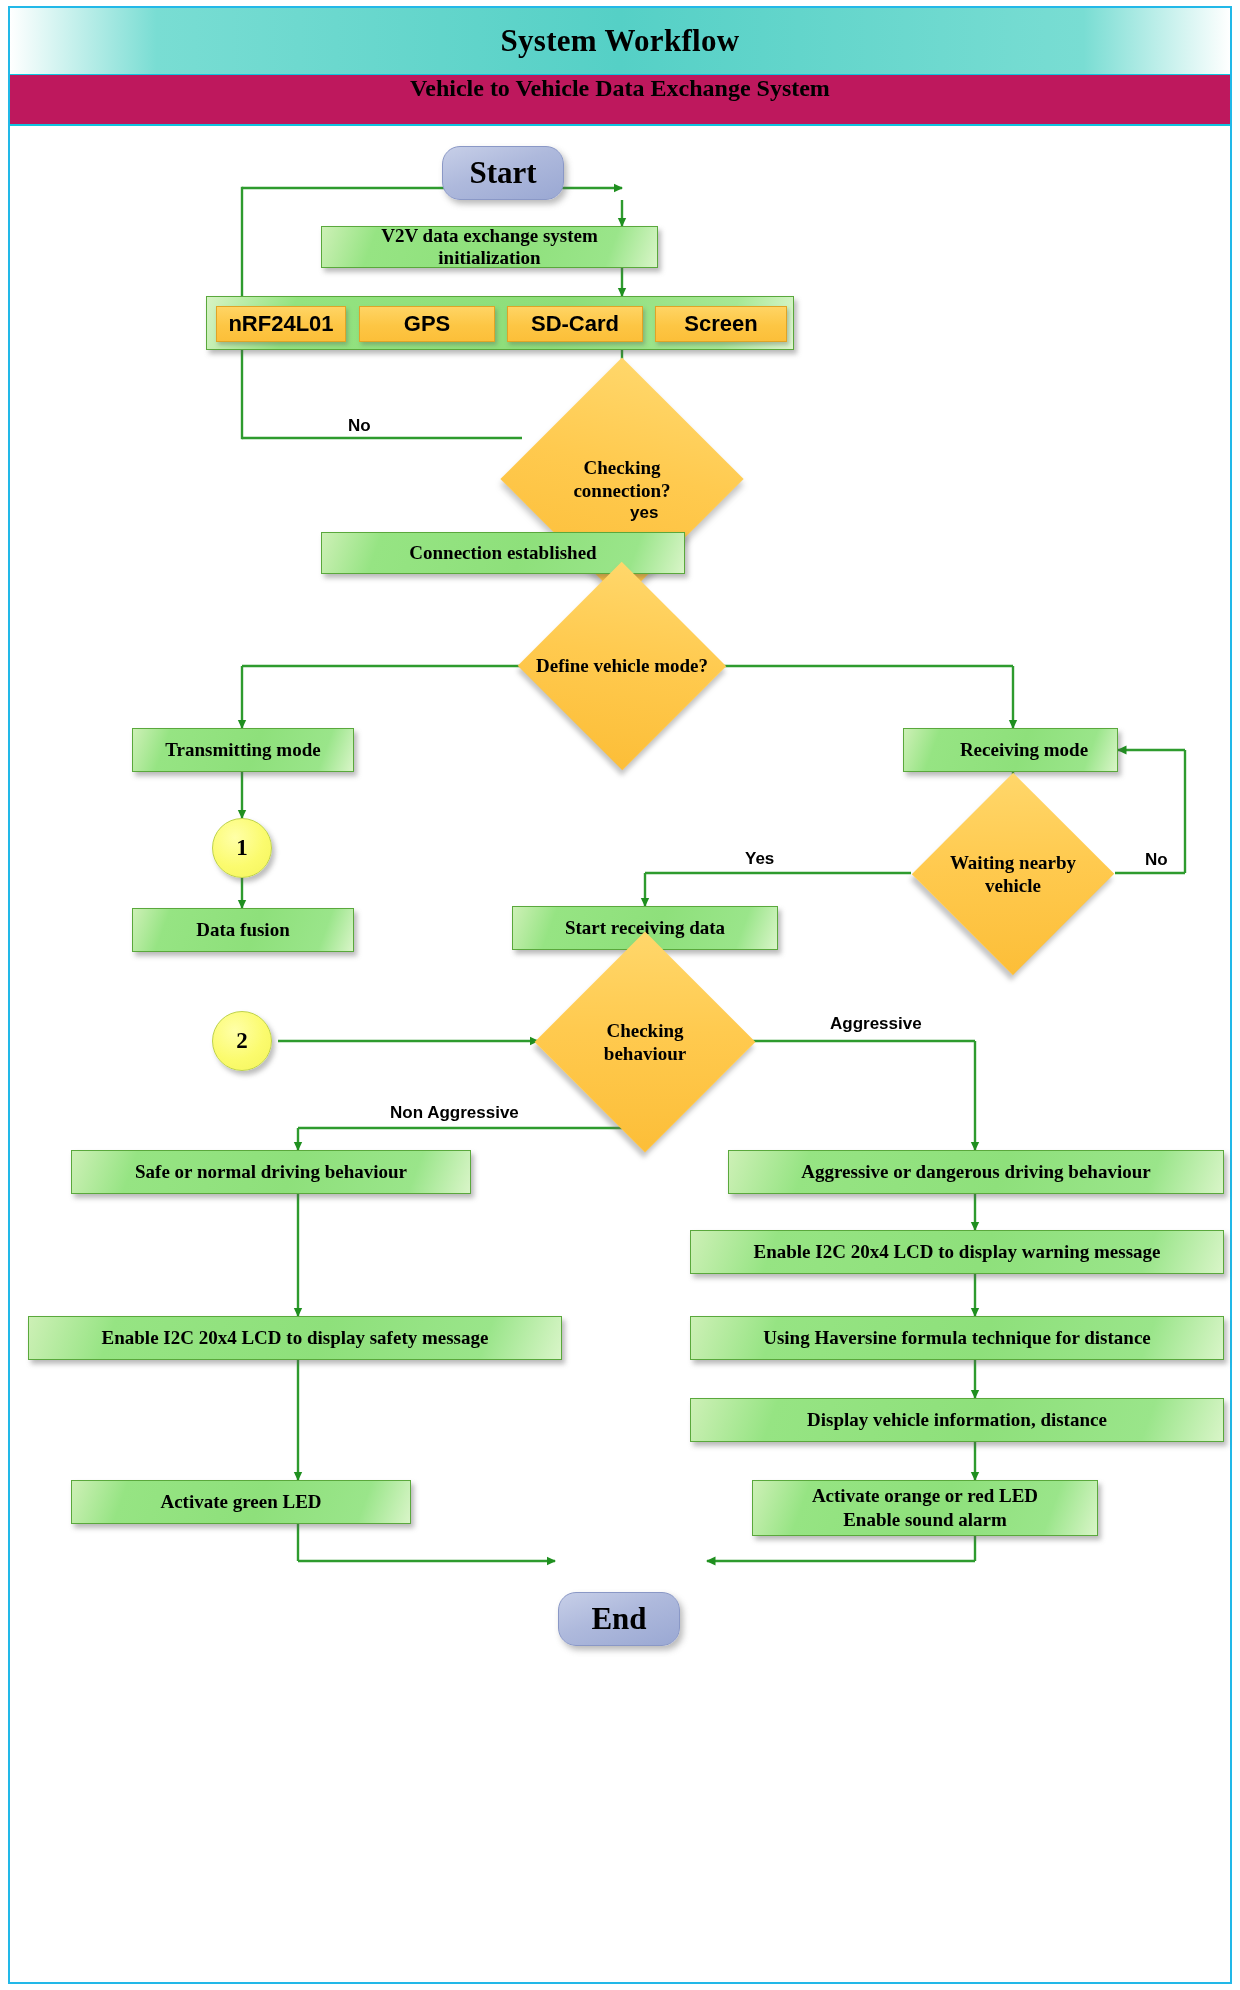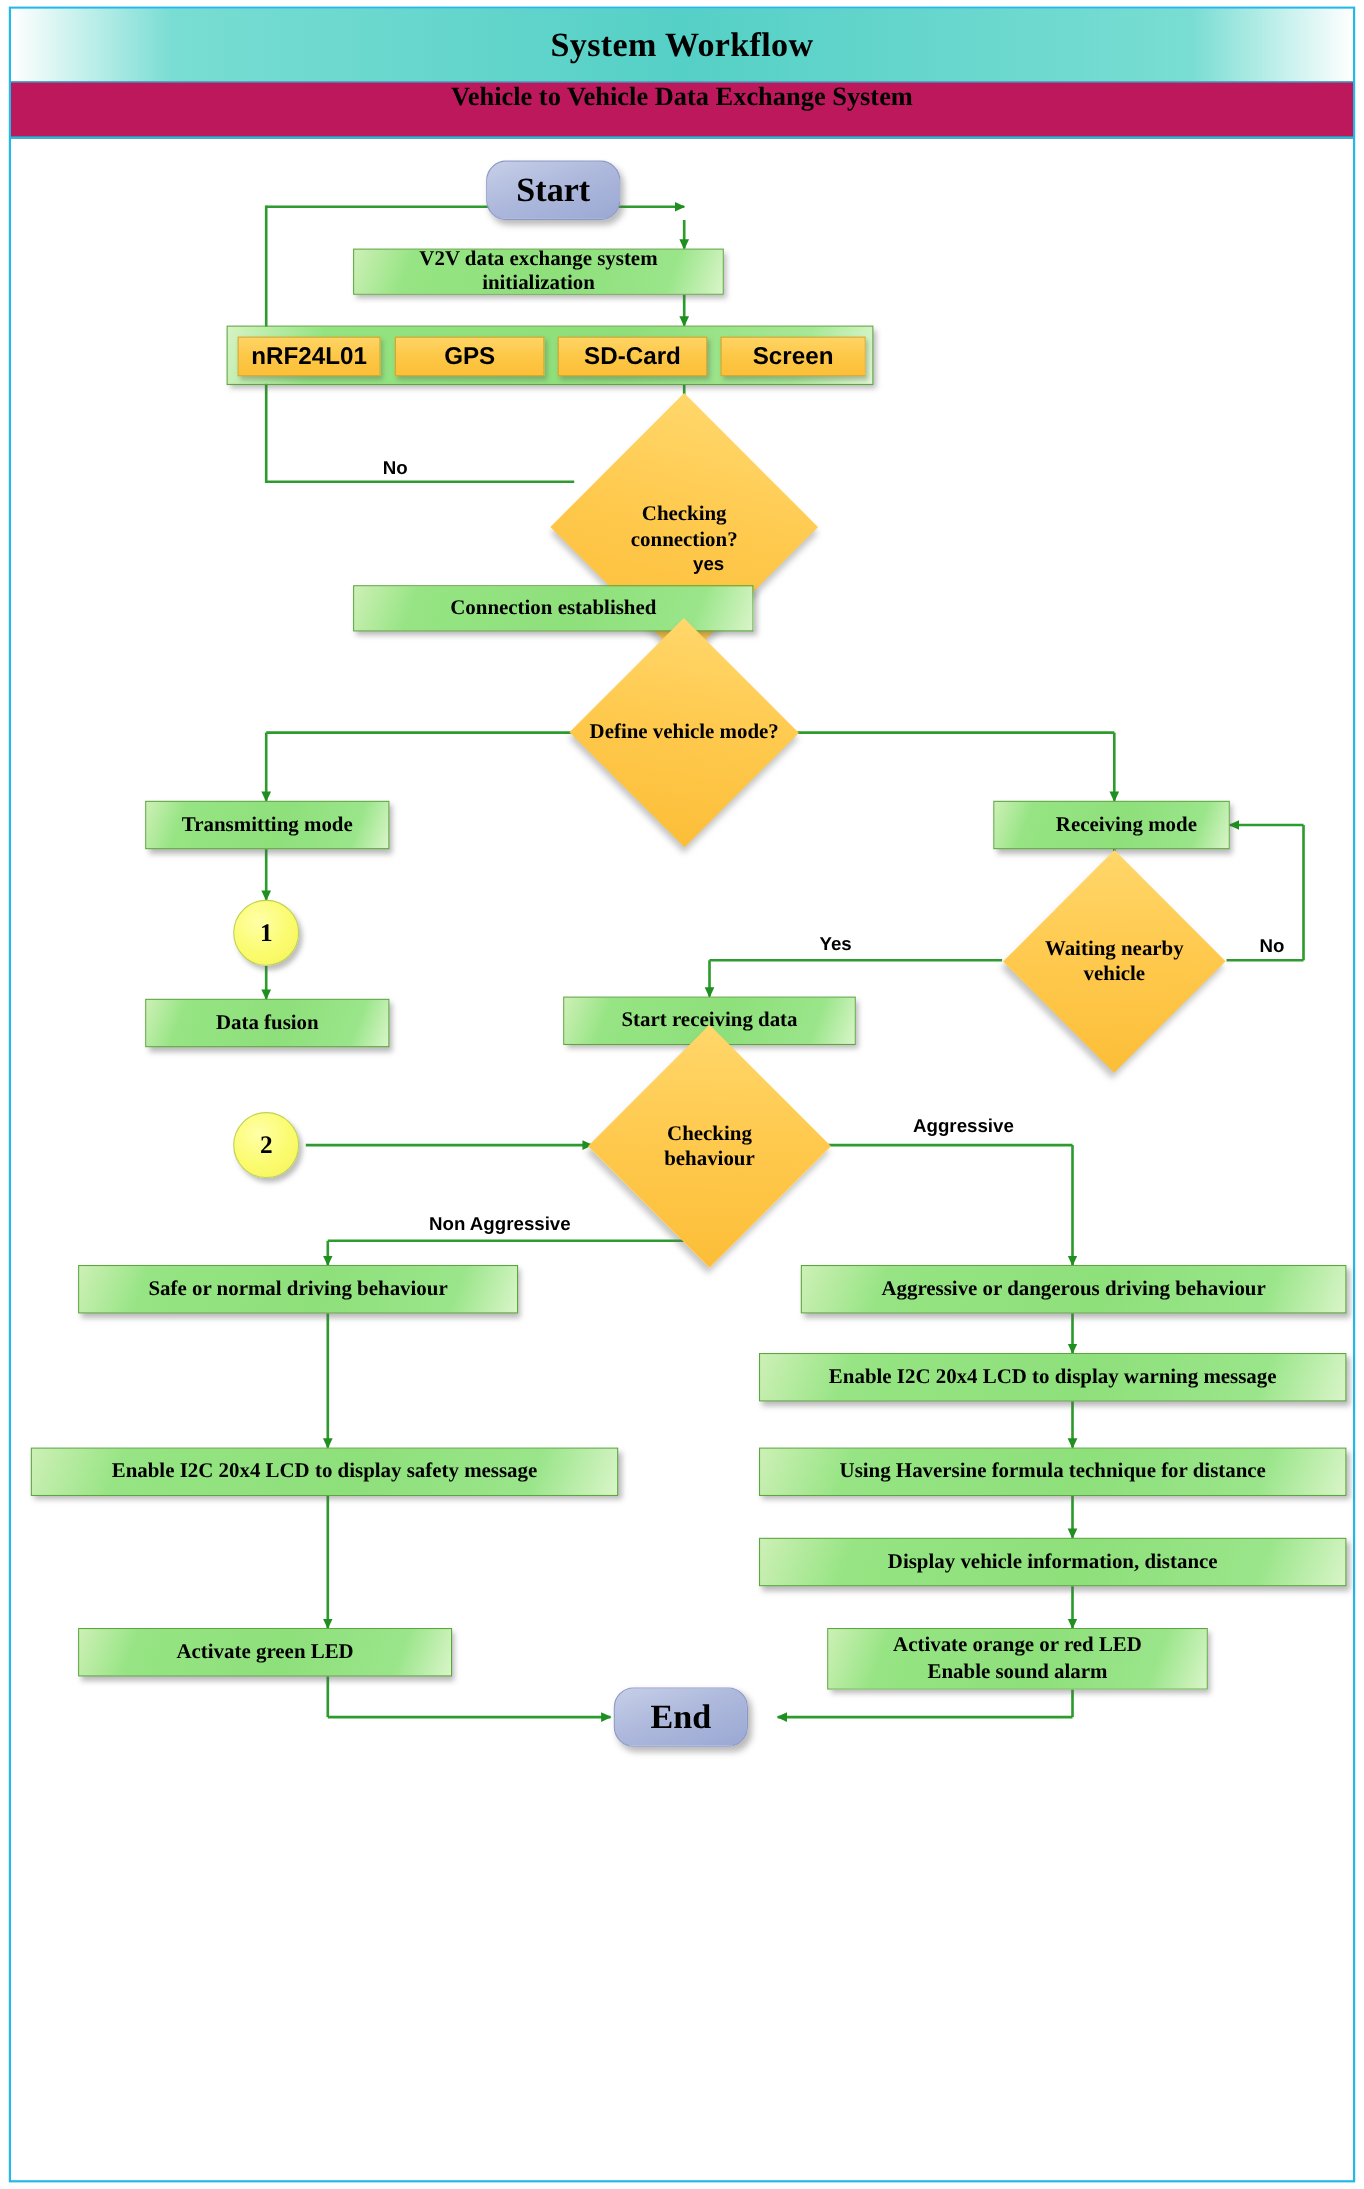--- a/index.html
+++ b/index.html
@@ -328,21 +328,21 @@
 
     <div class="node proc" style="left:61px; top:1352px; width:340px; height:44px;">
       <span>Activate green LED</span>
     </div>
 
     <div class="node proc" style="left:742px; top:1352px; width:346px; height:56px; flex-direction:column; gap:1px;">
       <span>Activate orange or red LED</span>
       <span>Enable sound alarm</span>
     </div>
 
-    <div class="node terminal" style="left:548px; top:1406px; width:122px; height:54px;">
+    <div class="node terminal" style="left:548px; top:1464px; width:122px; height:54px;">
       <span>End</span>
     </div>
 
     <span class="elabel" style="left:338px; top:288px;">No</span>
     <span class="elabel" style="left:620px; top:375px;">yes</span>
     <span class="elabel" style="left:735px; top:721px;">Yes</span>
     <span class="elabel" style="left:1135px; top:722px;">No</span>
     <span class="elabel" style="left:820px; top:886px;">Aggressive</span>
     <span class="elabel" style="left:380px; top:975px;">Non Aggressive</span>
 

